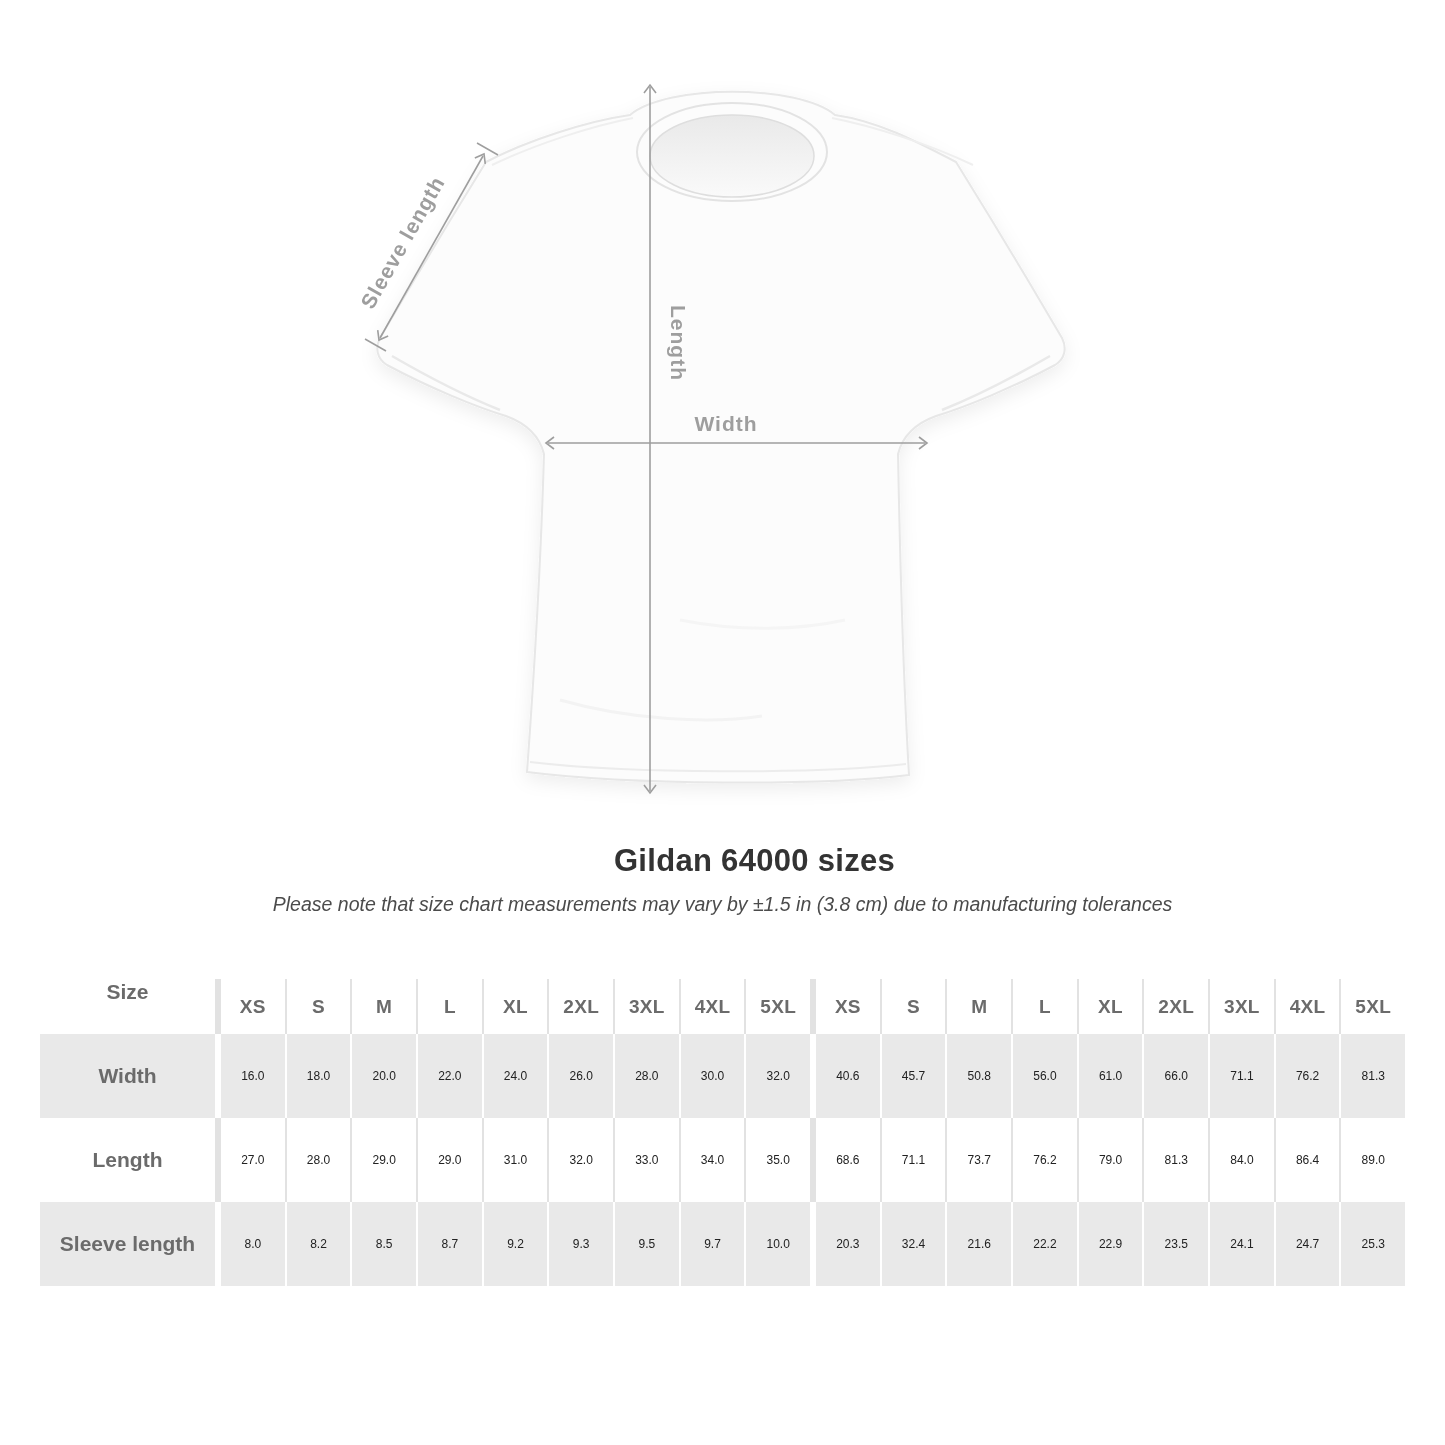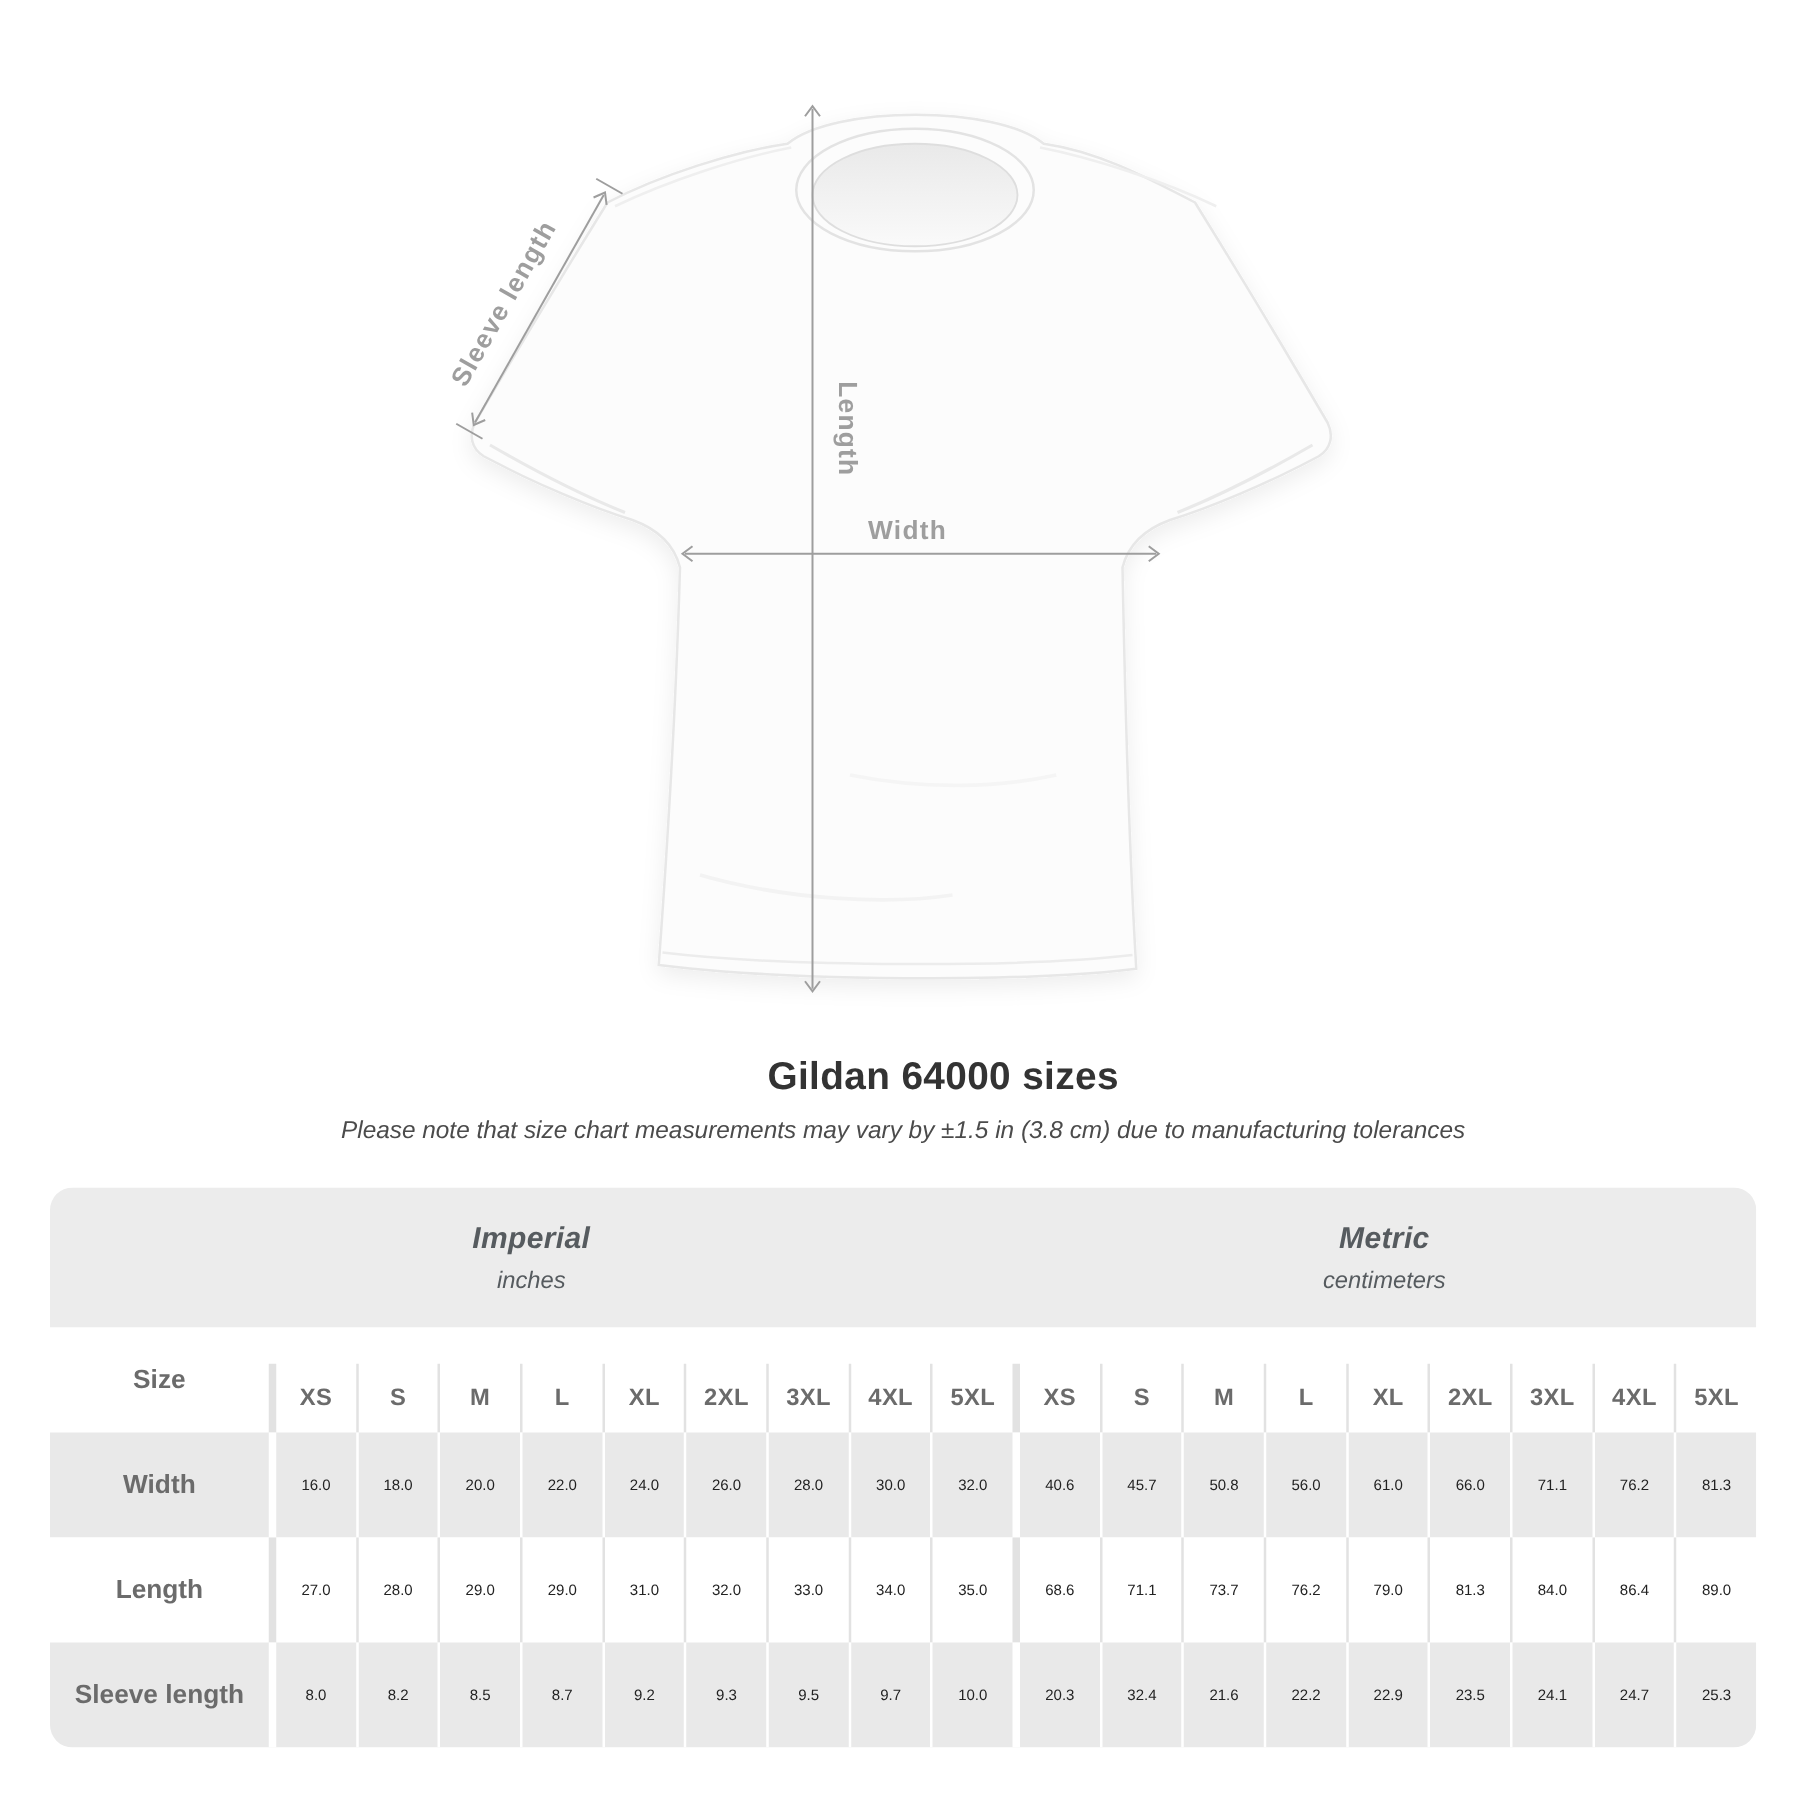--- a/index.html
+++ b/index.html
@@ -121,30 +121,20 @@
       <text x="396" y="371">Width</text>
     </g>
   </svg>
 </div>
 
 <div class="title">Gildan 64000 sizes</div>
 <div class="note">Please note that size chart measurements may vary by ±1.5 in (3.8 cm) due to manufacturing tolerances</div>
 
 <div class="size-table">
 
-  <div class="band">
-    <div class="unit-group left">
-      <div class="unit-title">Imperial</div>
-      <div class="unit-sub">inches</div>
-    </div>
-    <div class="unit-group right">
-      <div class="unit-title">Metric</div>
-      <div class="unit-sub">centimeters</div>
-    </div>
-  </div>
 
   <div class="row row-white">
     <div class="cell label label-txt">Size</div>
     <div class="cell v sep head-txt">XS</div>
     <div class="cell v head-txt">S</div>
     <div class="cell v head-txt">M</div>
     <div class="cell v head-txt">L</div>
     <div class="cell v head-txt">XL</div>
     <div class="cell v head-txt">2XL</div>
     <div class="cell v head-txt">3XL</div>

